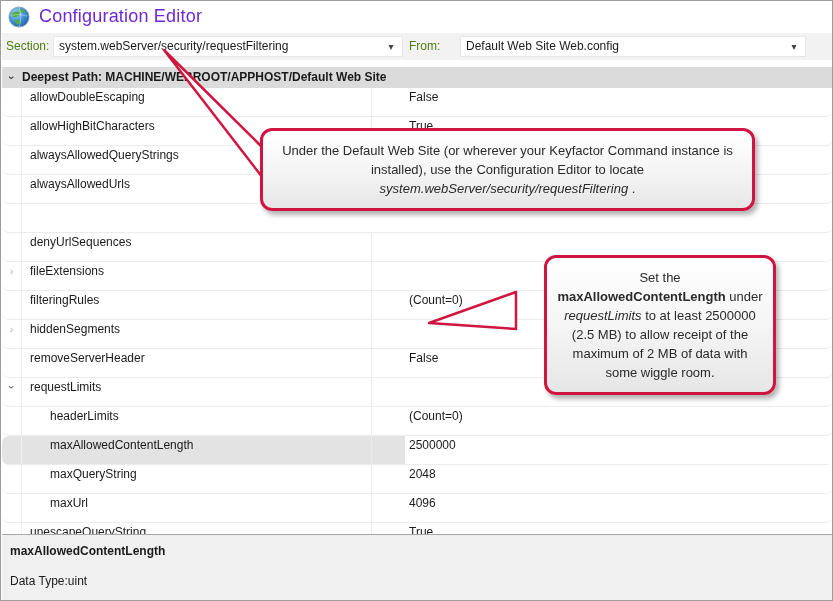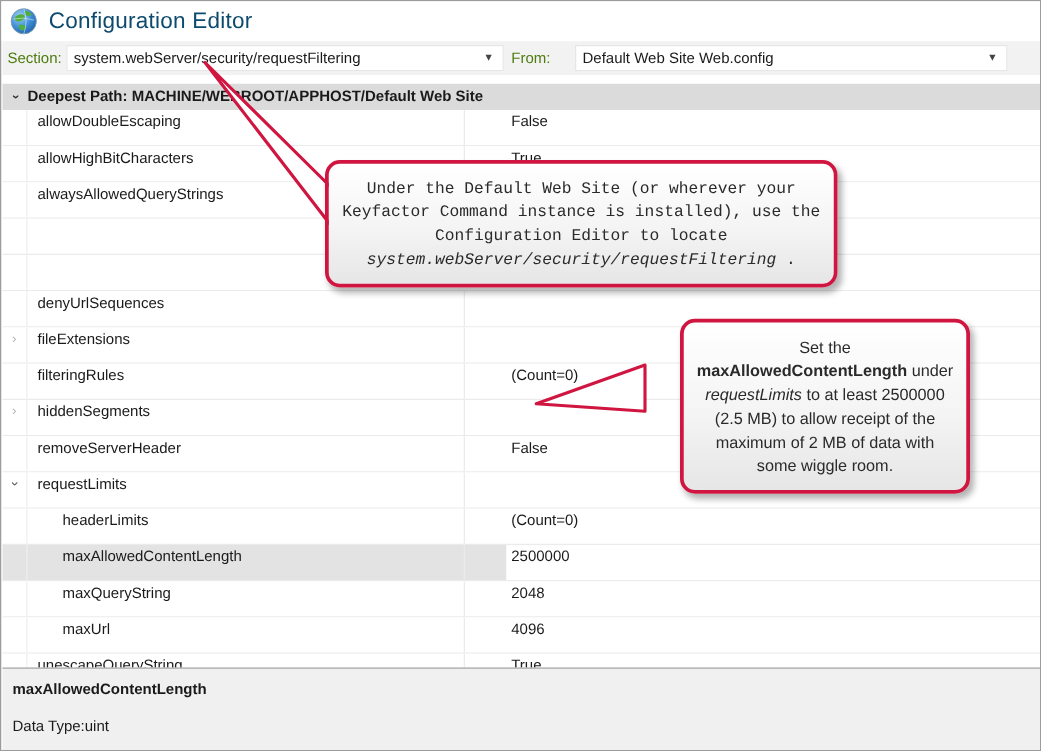--- a/index.html
+++ b/index.html
@@ -7,21 +7,21 @@
   body { font-family:"Liberation Sans","DejaVu Sans",sans-serif; color:#1a1a1a; }
 
   .window {
     position:relative; width:833px; height:601px;
     background:#fff; border:1px solid #9c9c9c; overflow:hidden;
   }
 
   
   .titlebar { position:absolute; left:0; top:0; width:100%; height:32px; background:#fff; }
   .globe { position:absolute; left:7px; top:5px; width:22px; height:22px; }
-  .app-title { position:absolute; left:38px; top:5px; font-size:18px; color:#0c4a6e; letter-spacing:0.2px; }
+  .app-title { position:absolute; left:38px; top:5px; font-size:18px; color:#6d28d9; letter-spacing:0.2px; }
 
   
   .toolbar { position:absolute; left:1px; top:32px; width:831px; height:27px; background:#f2f2f2; }
   .tb-label { position:absolute; top:6px; font-size:12px; color:#4d7c0f; }
   .combo {
     position:absolute; top:3px; height:21px; background:#fff;
     border:1px solid #e6e6e6; font-size:12px; line-height:19px;
     padding-left:5px; white-space:nowrap; overflow:hidden;
   }
   .combo .arrow {
@@ -30,21 +30,21 @@
   }
 
   
   .grid { position:absolute; left:1px; top:66px; width:831px; height:467px; background:#fff; }
   .grid-header {
     position:relative; height:21px; background:#dbdbdb; font-weight:bold;
     font-size:12px; line-height:21px; display:flex;
   }
   .grid-row {
     position:relative; height:29px; font-size:12px; line-height:18px;
-    display:flex; border-bottom:1px solid #ebebeb; background:#fff;
+    display:flex; border-bottom:1px solid #ebebeb; background:#fff;border-radius:7px;
   }
   .grid-row.selected { background:#e3e3e3; }
   .gutter {
     width:20px; flex:0 0 20px; text-align:center; color:#b3b3b3;
     font-size:11px; border-right:1px solid #efefef; position:relative;
   }
   .gutter .chev { display:inline-block; line-height:18px; }
   .gutter .chev.expanded { transform:rotate(90deg); color:#5a5a5a; }
   .grid-header .gutter { border-right:none; }
   .grid-header .gutter .chev { line-height:21px; color:#3a3a3a; transform:rotate(90deg); display:inline-block;}
@@ -59,21 +59,21 @@
 
   
   .tails { position:absolute; left:0; top:0; width:833px; height:601px; pointer-events:none; z-index:5; }
   .callout {
     position:absolute; z-index:6; border:3px solid #d01540; border-radius:12px;
     background:linear-gradient(180deg,#ffffff 0%,#f4f4f4 55%,#e6e6e6 100%);
     box-shadow:3px 4px 5px rgba(0,0,0,0.3);
     text-align:center; font-size:13px; line-height:19px; color:#2a2a2a;
     padding:10px 8px;
   }
-  .callout-1 { left:259px; top:127px; width:410px;font-family:Liberation Mono, monospace; }
+  .callout-1 { left:259px; top:127px; width:495px; }
   .callout-2 { left:511px; top:254px; width:232px;margin-left:32px; }
 
   
   .details {
     position:absolute; left:1px; top:533px; width:831px; height:66px;
     background:#f0f0f0; border-top:1px solid #a6a6a6; padding:9px 8px;
   }
   .details .d-title { font-size:12px; font-weight:bold; }
   .details .d-sub { font-size:12px; margin-top:16px; }
 </style>
@@ -130,20 +130,21 @@
           <span class="cell-name">allowHighBitCharacters</span>
           <span class="cell-value">True</span>
         </div>
         <div class="grid-row">
           <span class="gutter"></span>
           <span class="cell-name">alwaysAllowedQueryStrings</span>
           <span class="cell-value"></span>
         </div>
         <div class="grid-row">
           <span class="gutter"></span>
+          <span class="cell-name">alwaysAllowedUrls</span>
           <span class="cell-value"></span>
         </div>
         <div class="grid-row">
           <span class="gutter"></span>
           <span class="cell-value"></span>
         </div>
         <div class="grid-row">
           <span class="gutter"></span>
           <span class="cell-name">denyUrlSequences</span>
           <span class="cell-value"></span>

